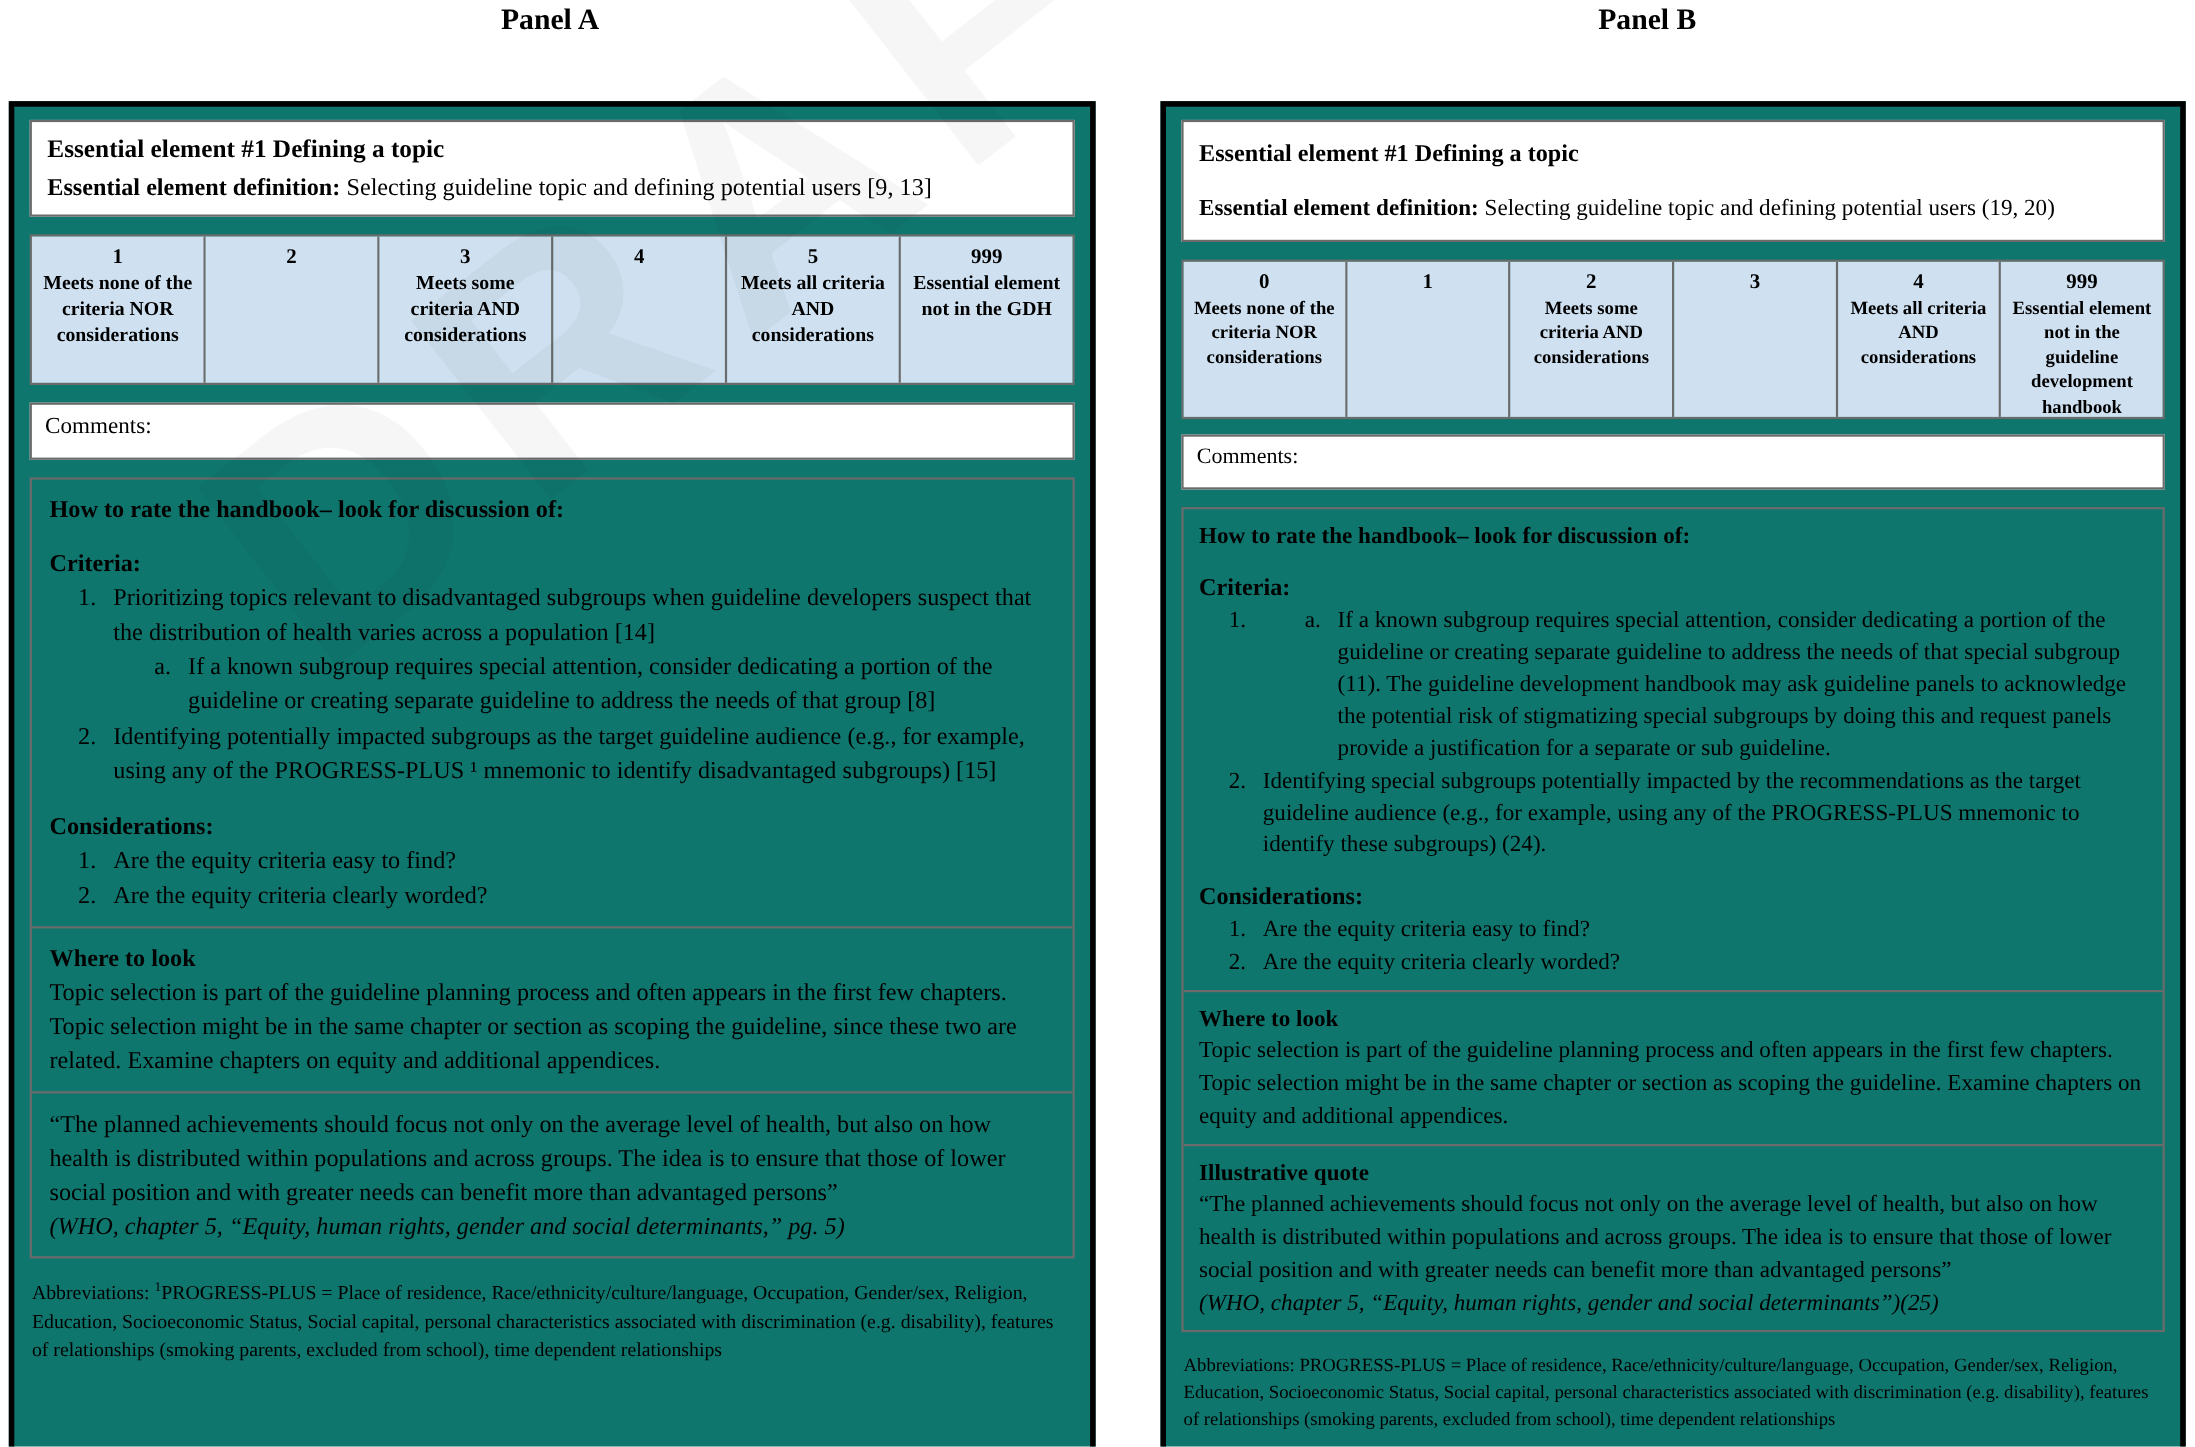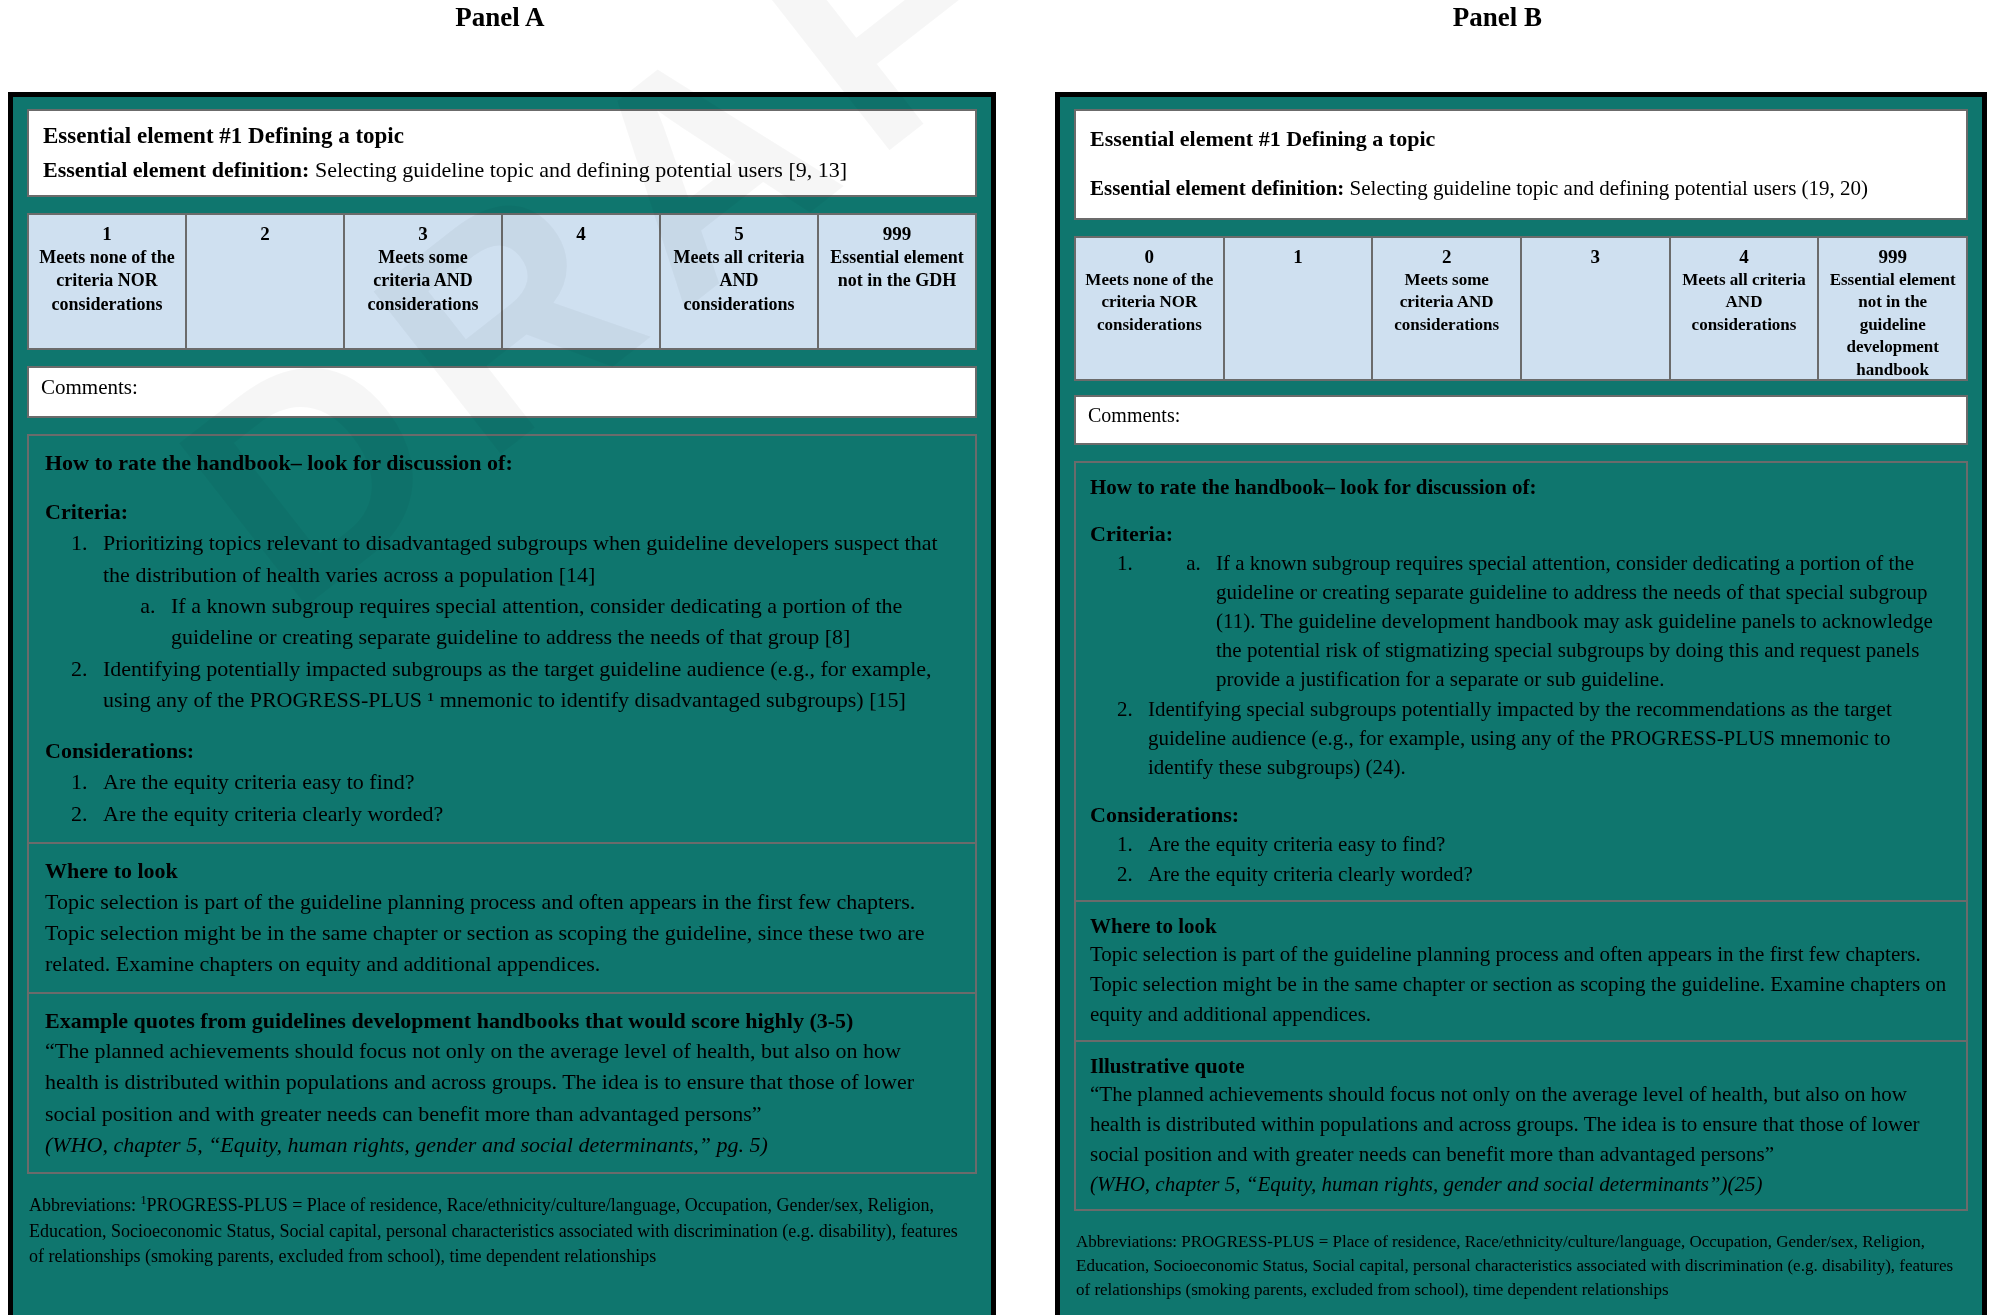--- a/index.html
+++ b/index.html
@@ -234,21 +234,20 @@
           <li>Are the equity criteria clearly worded?</li>
         </ol>
       </div>
 
       <div class="body-sec">
         <div class="sec-head">Where to look</div>
         <div class="sec-text">Topic selection is part of the guideline planning process and often appears in the first few chapters. Topic selection might be in the same chapter or section as scoping the guideline, since these two are related. Examine chapters on equity and additional appendices.</div>
       </div>
 
       <div class="body-sec">
-        <div class="sec-head">Example quotes from guidelines development handbooks that would score highly (3-5)</div>
         <div class="quote-line">“The planned achievements should focus not only on the average level of health, but also on how health is distributed within populations and across groups. The idea is to ensure that those of lower social position and with greater needs can benefit more than advantaged persons”</div>
         <div class="quote-src">(WHO, chapter 5, “Equity, human rights, gender and social determinants,” pg. 5)</div>
       </div>
     </div>
 
     <div class="abbrev"><span>Abbreviations:</span> <sup>1</sup><span>PROGRESS-PLUS = Place of residence, Race/ethnicity/culture/language, Occupation, Gender/sex, Religion, Education, Socioeconomic Status, Social capital, personal characteristics associated with discrimination (e.g. disability), features of relationships (smoking parents, excluded from school), time dependent relationships</span></div>
   </div>
 
   <div class="panel" id="panel-b">
 

